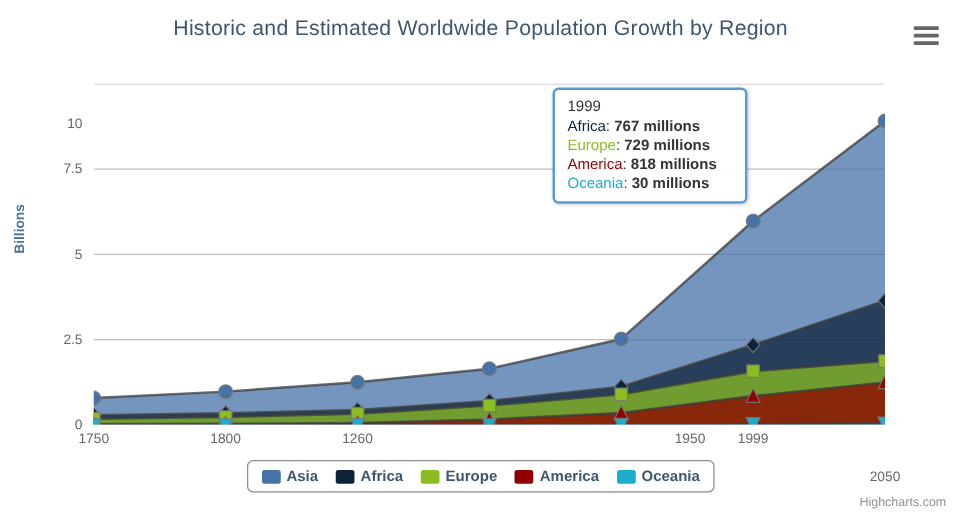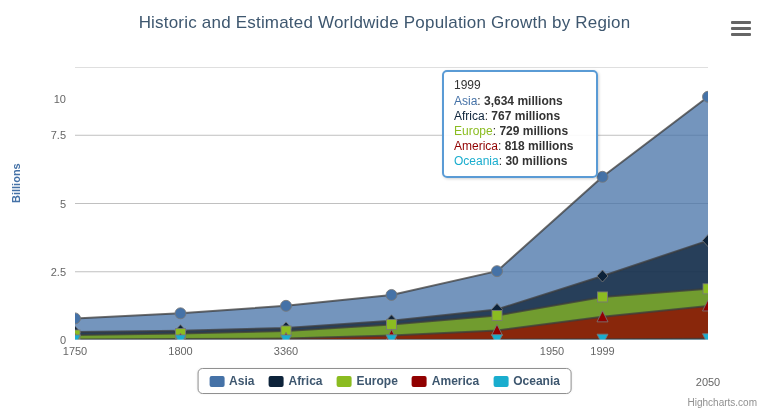--- a/index.html
+++ b/index.html
@@ -193,21 +193,21 @@
   <div id="y-labels">
       <div class="y-label" style="top: 340px;">0</div>
       <div class="y-label" style="top: 271.75px;">2.5</div>
       <div class="y-label" style="top: 203.5px;">5</div>
       <div class="y-label" style="top: 135.25px;">7.5</div>
       <div class="y-label" style="top: 67px; margin-top: 32px;">10</div>
     </div>
   <div id="x-labels">
       <div class="x-label" style="left: 75px;">1750</div>
       <div class="x-label" style="left: 180.5px;">1800</div>
-      <div class="x-label" style="left: 286px;">3360</div>
+      <div class="x-label" style="left: 286px;">1260</div>
       <div class="x-label" style="left: 391.5px; margin-top: 29px;">1900</div>
       <div class="x-label" style="left: 524px; margin-left: 28px;">1950</div>
       <div class="x-label" style="left: 602.5px;">1999</div>
       <div class="x-label" style="left: 708px; margin-top: 31px;">2050</div>
     </div>
 
   <div id="plot">
     <svg id="plot-svg" width="633" height="273">
         <line x1="0" x2="633" y1="273" y2="273" stroke="#C0D0E0" stroke-width="1"></line>
         <line x1="0" x2="633" y1="204.75" y2="204.75" stroke="#C0C0C0" stroke-width="1"></line>
@@ -282,21 +282,20 @@
       </div>
       <div class="legend-item">
         <span class="legend-swatch" style="background: rgb(26, 173, 206);"></span>
         <span class="legend-text">Oceania</span>
       </div>
     </div>
 
   <div class="tooltip" id="tooltip">
     <div class="tooltip-header">1999</div>
     <div id="tooltip-rows">
-        <div class="tooltip-row"><span class="tooltip-series-name" style="color: rgb(69, 114, 167);">Asia</span><span>: </span><span class="tooltip-value">3,634 millions</span></div>
         <div class="tooltip-row"><span class="tooltip-series-name" style="color: rgb(13, 35, 58);">Africa</span><span>: </span><span class="tooltip-value">767 millions</span></div>
         <div class="tooltip-row"><span class="tooltip-series-name" style="color: rgb(139, 188, 33);">Europe</span><span>: </span><span class="tooltip-value">729 millions</span></div>
         <div class="tooltip-row"><span class="tooltip-series-name" style="color: rgb(145, 0, 0);">America</span><span>: </span><span class="tooltip-value">818 millions</span></div>
         <div class="tooltip-row"><span class="tooltip-series-name" style="color: rgb(26, 173, 206);">Oceania</span><span>: </span><span class="tooltip-value">30 millions</span></div>
       </div>
   </div>
 
   <div class="credits">Highcharts.com</div>
 </div>
 

